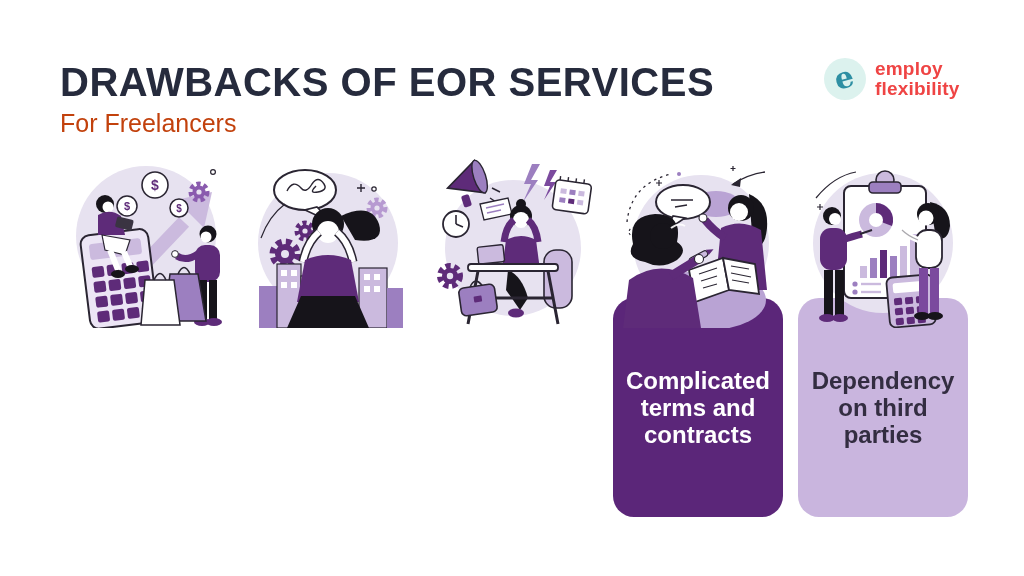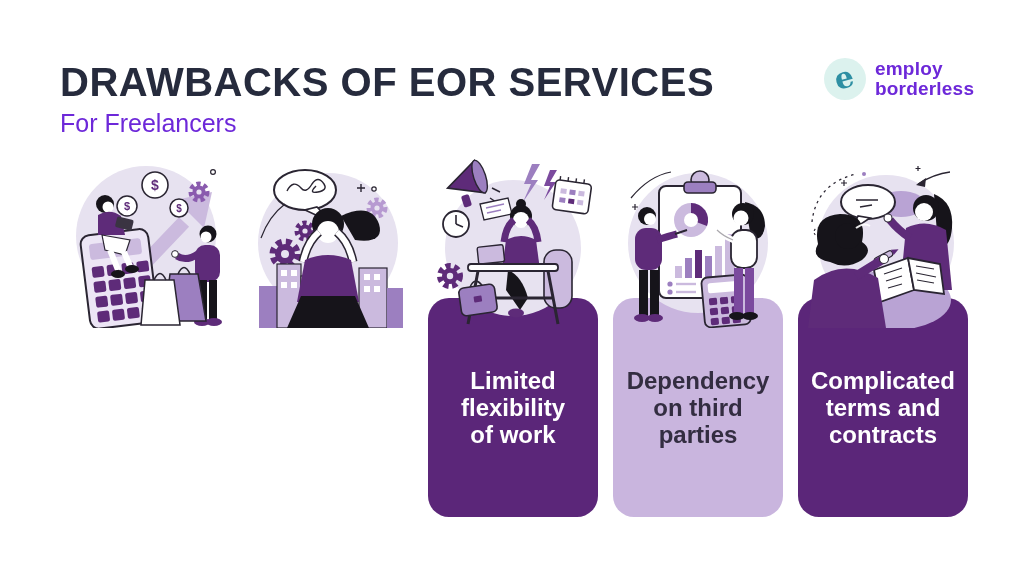--- a/index.html
+++ b/index.html
@@ -10,34 +10,34 @@
     background:#ffffff; overflow:hidden;
   }
   
   .header { position:absolute; left:60px; top:62px; }
   .title {
     font-size:40px; font-weight:800; letter-spacing:0.5px;
     color:#262b3d; line-height:1.0; white-space:nowrap;
   }
   .subtitle {
     margin-top:9px; font-size:25px; font-weight:500;
-    color:#6d28d9; line-height:1.0;
+    color:#c2410c; line-height:1.0;
   }
   
   .logo { position:absolute; left:824px; top:58px; display:flex; align-items:center; gap:9px; }
   .logo-mark {
     width:42px; height:42px; border-radius:50%;
     background:#dcf2ee; display:flex; align-items:center; justify-content:center;
   }
   .logo-mark span {
     font-size:30px; font-weight:800; color:#2e8fa3;
     transform:rotate(-14deg) translateY(-2px); display:inline-block;
     font-family:"DejaVu Serif","Liberation Serif",serif;
   }
-  .logo-text { font-size:19px; font-weight:700; color:#6d28d9; line-height:1.06; letter-spacing:0.2px; }
+  .logo-text { font-size:19px; font-weight:700; color:#ef4444; line-height:1.06; letter-spacing:0.2px; }
   
   .cards { position:absolute; left:58px; top:158px; display:flex; gap:15px; }
   .col { position:relative; width:170px; height:360px; }
   .illus { position:absolute; left:0; top:0; width:170px; height:170px; z-index:2; pointer-events:none; }
   .card {
     position:absolute; left:0; top:140px; width:170px; height:219px;
     border-radius:21px; z-index:1;
     display:flex; align-items:center; justify-content:center; text-align:center;
   }
   .card.dark  { background:#5b2679; }
@@ -58,21 +58,21 @@
     <div class="title">DRAWBACKS OF EOR SERVICES</div>
     <div class="subtitle">For Freelancers</div>
   </div>
 
   <div class="logo">
     <div class="logo-mark">
       <span>e</span>
     </div>
     <div class="logo-text">
       <div>employ</div>
-      <div>borderless</div>
+      <div>flexibility</div>
     </div>
   </div>
 
   <div class="cards">
 
     <div class="col">
       <svg class="illus" viewBox="0 0 170 170">
         <circle cx="88" cy="78" r="70" fill="#e7e2f0"></circle>
 
         <g>
@@ -283,24 +283,78 @@
           <rect x="40" y="106" width="90" height="7" rx="3" fill="#ffffff" stroke="#2a2532" stroke-width="1.8"></rect>
           <path d="M50 113 L40 166 M120 113 L130 166 M45 140 L125 140" stroke="#2a2532" stroke-width="3" fill="none"></path>
         </g>
 
         <g transform="rotate(-8 50 142)">
           <rect x="32" y="128" width="36" height="28" rx="5" fill="#9c7fc0" stroke="#2a2532" stroke-width="1.6"></rect>
           <path d="M44 128 Q50 118 56 128" fill="none" stroke="#2a2532" stroke-width="1.6"></path>
           <rect x="46" y="138" width="8" height="6" rx="1" fill="#5e2b79"></rect>
         </g>
       </svg>
+    </div>
+
+    <div class="col">
+      <svg class="illus" viewBox="0 0 170 170">
+        <circle cx="88" cy="85" r="68" fill="#e7e2f0"></circle>
+        <ellipse cx="95" cy="142" rx="58" ry="30" fill="#b9a3d4"></ellipse>
+
+        <path d="M14 64 Q18 26 58 16" fill="none" stroke="#2a2532" stroke-width="1.3" stroke-dasharray="2.5 4"></path>
+        <circle cx="20" cy="74" r="4" fill="none" stroke="#2a2532" stroke-width="1.1" stroke-dasharray="2 2.5"></circle>
+        <g>
+          <path d="M152 14 Q136 16 120 26" fill="none" stroke="#2a2532" stroke-width="1.4"></path>
+          <polygon points="118,27 128,20 127,29" fill="#2a2532"></polygon>
+        </g>
+        <path d="M120 8 l0 5 M117.5 10.5 l5 0" stroke="#2a2532" stroke-width="1.2"></path>
+        <circle cx="66" cy="16" r="2" fill="#9c7fc0"></circle>
+        <path d="M46 22 l0 6 M43 25 l6 0" stroke="#2a2532" stroke-width="1.2"></path>
+
+        <ellipse cx="103" cy="46" rx="24" ry="13" fill="#b9a3d4"></ellipse>
+        <g>
+          <ellipse cx="70" cy="44" rx="27" ry="17" fill="#ffffff" stroke="#2a2532" stroke-width="2"></ellipse>
+          <polygon points="60,58 54,72 72,60" fill="#ffffff" stroke="#2a2532" stroke-width="1.6"></polygon>
+          <path d="M58 42 l22 0 M62 49 l12 -2" stroke="#2a2532" stroke-width="1.4"></path>
+        </g>
+
+        <g>
+          <path d="M136 36 Q156 44 154 70 Q152 92 140 88 Z" fill="#16141a"></path>
+          <circle cx="128" cy="50" r="13" fill="#16141a"></circle>
+          <circle cx="126" cy="54" r="9" fill="#ffffff"></circle>
+          <path d="M108 70 Q128 60 148 72 L154 132 L102 132 Z" fill="#5e2b79"></path>
+          <path d="M112 80 Q100 72 92 62" stroke="#5e2b79" stroke-width="8" fill="none"></path>
+          <circle cx="90" cy="60" r="4" fill="#ffffff" stroke="#2a2532" stroke-width="1.1"></circle>
+        </g>
+
+        <g>
+          <polygon points="76,112 110,100 116,132 82,144" fill="#ffffff" stroke="#2a2532" stroke-width="1.8"></polygon>
+          <polygon points="110,100 142,106 146,136 116,132" fill="#ffffff" stroke="#2a2532" stroke-width="1.8"></polygon>
+          <path d="M86 116 l18 -6 M88 123 l16 -5 M90 130 l14 -4" stroke="#2a2532" stroke-width="1.1"></path>
+          <path d="M118 108 l18 3 M118 115 l20 4 M119 122 l17 3" stroke="#2a2532" stroke-width="1.1"></path>
+        </g>
+
+        <g transform="rotate(-28 86 100)">
+          <rect x="76" y="96" width="20" height="6" rx="3" fill="#cbbade" stroke="#2a2532" stroke-width="1.2"></rect>
+          <polygon points="96,96 103,99 96,102" fill="#5e2b79"></polygon>
+        </g>
+
+        <g>
+          <path d="M20 86 Q14 58 42 56 Q70 56 64 84 Q76 92 64 102 Q48 112 32 104 Q12 100 20 86 Z" fill="#16141a"></path>
+          <circle cx="50" cy="78" r="13" fill="#16141a"></circle>
+          <path d="M58 70 Q66 64 72 68" stroke="#ffffff" stroke-width="2" fill="none" opacity="0.9"></path>
+          <path d="M16 122 Q46 100 80 120 L88 170 L10 170 Z" fill="#5e2b79"></path>
+          <path d="M58 118 Q74 108 84 102" stroke="#5e2b79" stroke-width="9" fill="none"></path>
+          <circle cx="86" cy="101" r="4.5" fill="#ffffff" stroke="#2a2532" stroke-width="1.1"></circle>
+        </g>
+      </svg>
       <div class="card dark">
-        <div class="card-label">Limited
-flexibility
-of work</div>
+        <div class="card-label">Complicated
+terms and
+contracts</div>
       </div>
     </div>
 
     <div class="col">
       <svg class="illus" viewBox="0 0 170 170">
         <circle cx="85" cy="85" r="70" fill="#e7e2f0"></circle>
         <path d="M18 40 Q36 18 58 14" fill="none" stroke="#2a2532" stroke-width="1.2"></path>
         <path d="M22 46 l0 6 M19 49 l6 0" stroke="#2a2532" stroke-width="1.2"></path>
 
         <g>
@@ -369,73 +423,14 @@
           <ellipse cx="137" cy="158" rx="8" ry="4" fill="#16141a"></ellipse>
         </g>
       </svg>
       <div class="card light">
         <div class="card-label">Dependency
 on third
 parties</div>
       </div>
     </div>
 
-    <div class="col">
-      <svg class="illus" viewBox="0 0 170 170">
-        <circle cx="88" cy="85" r="68" fill="#e7e2f0"></circle>
-        <ellipse cx="95" cy="142" rx="58" ry="30" fill="#b9a3d4"></ellipse>
-
-        <path d="M14 64 Q18 26 58 16" fill="none" stroke="#2a2532" stroke-width="1.3" stroke-dasharray="2.5 4"></path>
-        <circle cx="20" cy="74" r="4" fill="none" stroke="#2a2532" stroke-width="1.1" stroke-dasharray="2 2.5"></circle>
-        <g>
-          <path d="M152 14 Q136 16 120 26" fill="none" stroke="#2a2532" stroke-width="1.4"></path>
-          <polygon points="118,27 128,20 127,29" fill="#2a2532"></polygon>
-        </g>
-        <path d="M120 8 l0 5 M117.5 10.5 l5 0" stroke="#2a2532" stroke-width="1.2"></path>
-        <circle cx="66" cy="16" r="2" fill="#9c7fc0"></circle>
-        <path d="M46 22 l0 6 M43 25 l6 0" stroke="#2a2532" stroke-width="1.2"></path>
-
-        <ellipse cx="103" cy="46" rx="24" ry="13" fill="#b9a3d4"></ellipse>
-        <g>
-          <ellipse cx="70" cy="44" rx="27" ry="17" fill="#ffffff" stroke="#2a2532" stroke-width="2"></ellipse>
-          <polygon points="60,58 54,72 72,60" fill="#ffffff" stroke="#2a2532" stroke-width="1.6"></polygon>
-          <path d="M58 42 l22 0 M62 49 l12 -2" stroke="#2a2532" stroke-width="1.4"></path>
-        </g>
-
-        <g>
-          <path d="M136 36 Q156 44 154 70 Q152 92 140 88 Z" fill="#16141a"></path>
-          <circle cx="128" cy="50" r="13" fill="#16141a"></circle>
-          <circle cx="126" cy="54" r="9" fill="#ffffff"></circle>
-          <path d="M108 70 Q128 60 148 72 L154 132 L102 132 Z" fill="#5e2b79"></path>
-          <path d="M112 80 Q100 72 92 62" stroke="#5e2b79" stroke-width="8" fill="none"></path>
-          <circle cx="90" cy="60" r="4" fill="#ffffff" stroke="#2a2532" stroke-width="1.1"></circle>
-        </g>
-
-        <g>
-          <polygon points="76,112 110,100 116,132 82,144" fill="#ffffff" stroke="#2a2532" stroke-width="1.8"></polygon>
-          <polygon points="110,100 142,106 146,136 116,132" fill="#ffffff" stroke="#2a2532" stroke-width="1.8"></polygon>
-          <path d="M86 116 l18 -6 M88 123 l16 -5 M90 130 l14 -4" stroke="#2a2532" stroke-width="1.1"></path>
-          <path d="M118 108 l18 3 M118 115 l20 4 M119 122 l17 3" stroke="#2a2532" stroke-width="1.1"></path>
-        </g>
-
-        <g transform="rotate(-28 86 100)">
-          <rect x="76" y="96" width="20" height="6" rx="3" fill="#cbbade" stroke="#2a2532" stroke-width="1.2"></rect>
-          <polygon points="96,96 103,99 96,102" fill="#5e2b79"></polygon>
-        </g>
-
-        <g>
-          <path d="M20 86 Q14 58 42 56 Q70 56 64 84 Q76 92 64 102 Q48 112 32 104 Q12 100 20 86 Z" fill="#16141a"></path>
-          <circle cx="50" cy="78" r="13" fill="#16141a"></circle>
-          <path d="M58 70 Q66 64 72 68" stroke="#ffffff" stroke-width="2" fill="none" opacity="0.9"></path>
-          <path d="M16 122 Q46 100 80 120 L88 170 L10 170 Z" fill="#5e2b79"></path>
-          <path d="M58 118 Q74 108 84 102" stroke="#5e2b79" stroke-width="9" fill="none"></path>
-          <circle cx="86" cy="101" r="4.5" fill="#ffffff" stroke="#2a2532" stroke-width="1.1"></circle>
-        </g>
-      </svg>
-      <div class="card dark">
-        <div class="card-label">Complicated
-terms and
-contracts</div>
-      </div>
-    </div>
-
   </div>
 </div>
 
 </body></html>

